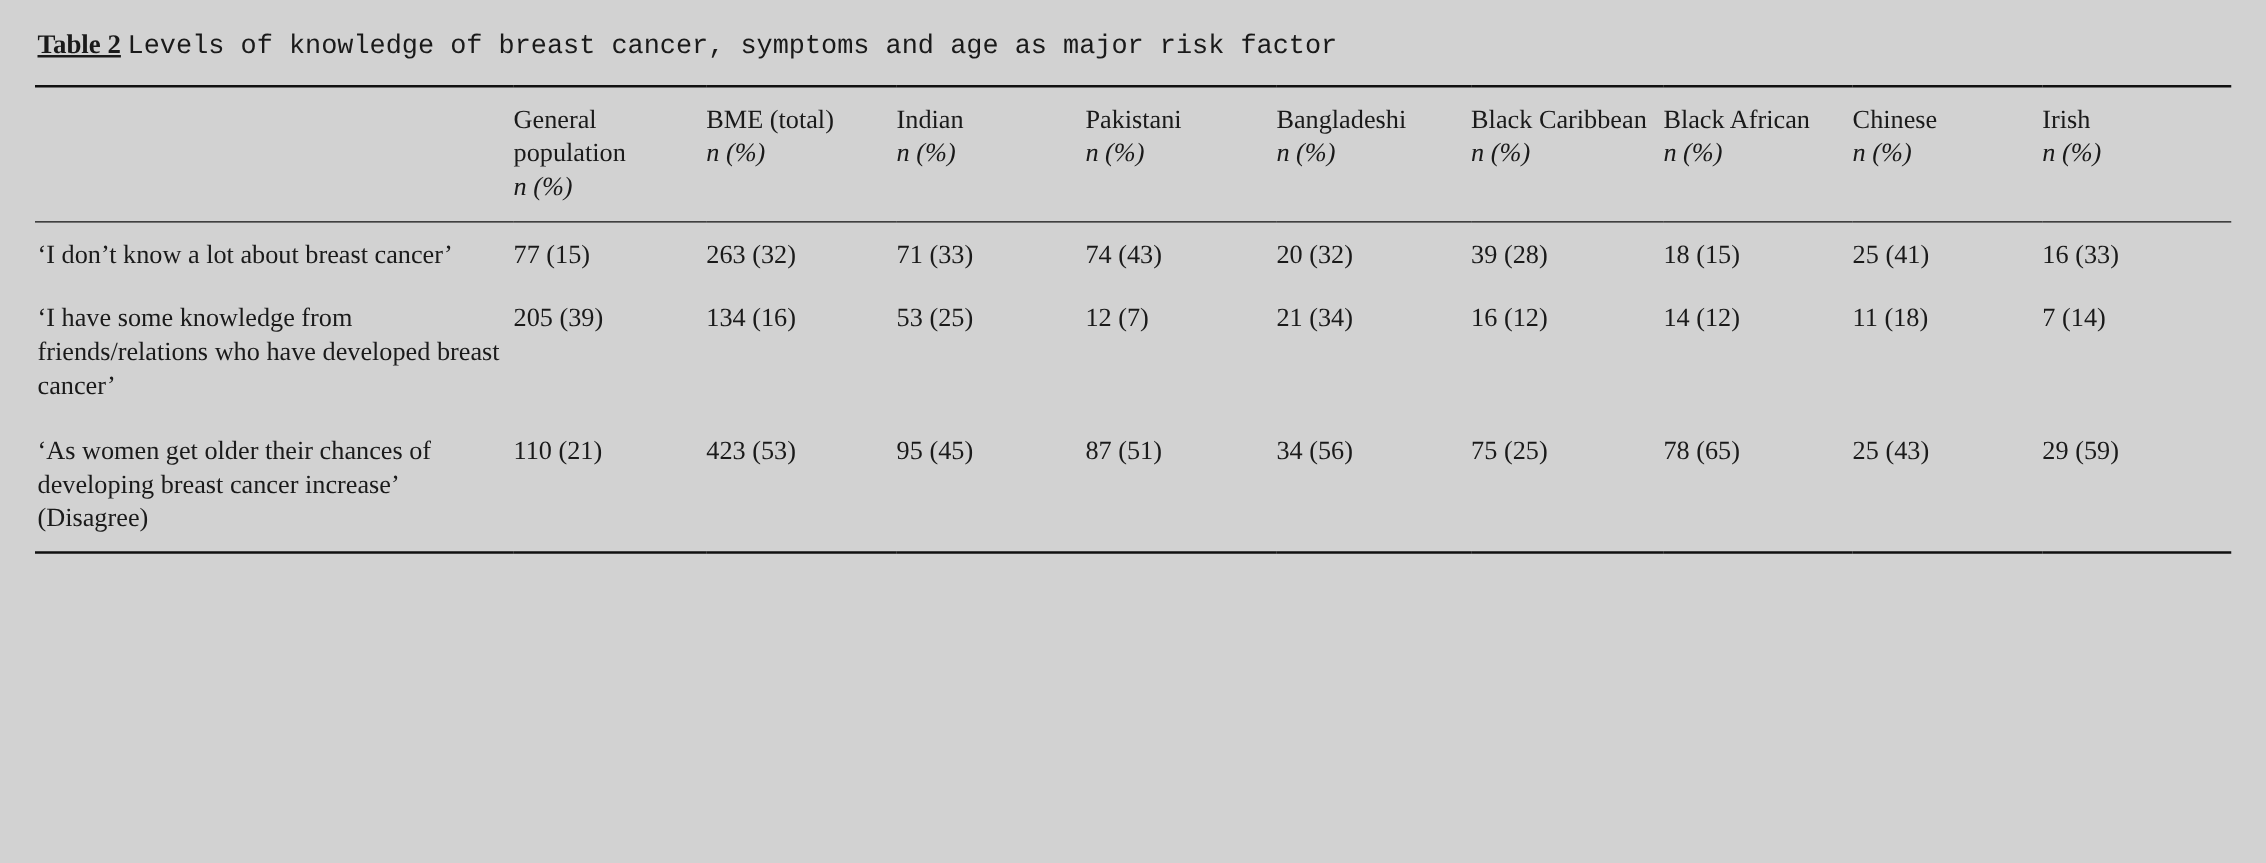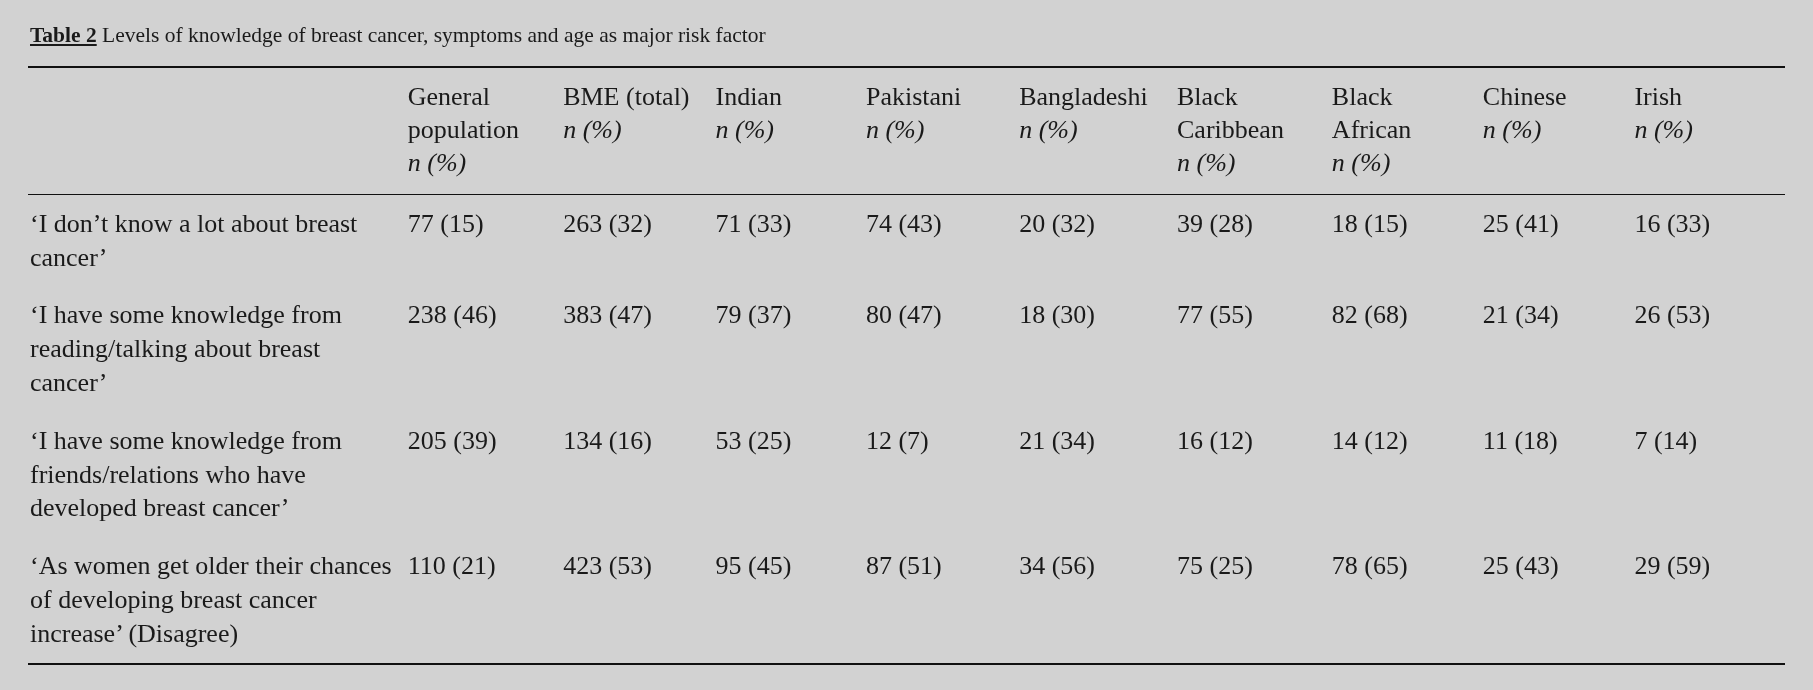--- a/index.html
+++ b/index.html
@@ -27,25 +27,26 @@
     line-height: 1.3;
     margin: 0 0 16px 0;
     padding-left: 2px;
   }
   .caption .caption-label {
     font-weight: bold;
     text-decoration: underline;
   }
   .caption .caption-text {
     font-weight: normal;
+    font-family: Liberation Mono, monospace;
   }
   table.data {
     width: 1757px;
     border-collapse: collapse;
-    font-size: 26px;
+    font-size: 21px;
   }
   table.data thead th {
     font-weight: normal;
     text-align: left;
     vertical-align: top;
     padding: 12px 10px 14px 0;
     line-height: 1.28;
   }
   table.data thead tr.head-row th {
     border-top: 2.5px solid #111;
@@ -146,32 +147,20 @@
         <td class="col-num num-cell">263 (32)</td>
         <td class="col-num num-cell">71 (33)</td>
         <td class="col-num num-cell">74 (43)</td>
         <td class="col-num num-cell">20 (32)</td>
         <td class="col-num num-cell">39 (28)</td>
         <td class="col-num num-cell">18 (15)</td>
         <td class="col-num num-cell">25 (41)</td>
         <td class="col-num num-cell">16 (33)</td>
       </tr>
 
-      <tr>
-        <td class="col-label">‘I have some knowledge from reading/talking about breast cancer’</td>
-        <td class="col-num num-cell">238 (46)</td>
-        <td class="col-num num-cell">383 (47)</td>
-        <td class="col-num num-cell">79 (37)</td>
-        <td class="col-num num-cell">80 (47)</td>
-        <td class="col-num num-cell">18 (30)</td>
-        <td class="col-num num-cell">77 (55)</td>
-        <td class="col-num num-cell">82 (68)</td>
-        <td class="col-num num-cell">21 (34)</td>
-        <td class="col-num num-cell">26 (53)</td>
-      </tr>
 
       <tr>
         <td class="col-label">‘I have some knowledge from friends/relations who have developed breast cancer’</td>
         <td class="col-num num-cell">205 (39)</td>
         <td class="col-num num-cell">134 (16)</td>
         <td class="col-num num-cell">53 (25)</td>
         <td class="col-num num-cell">12 (7)</td>
         <td class="col-num num-cell">21 (34)</td>
         <td class="col-num num-cell">16 (12)</td>
         <td class="col-num num-cell">14 (12)</td>

